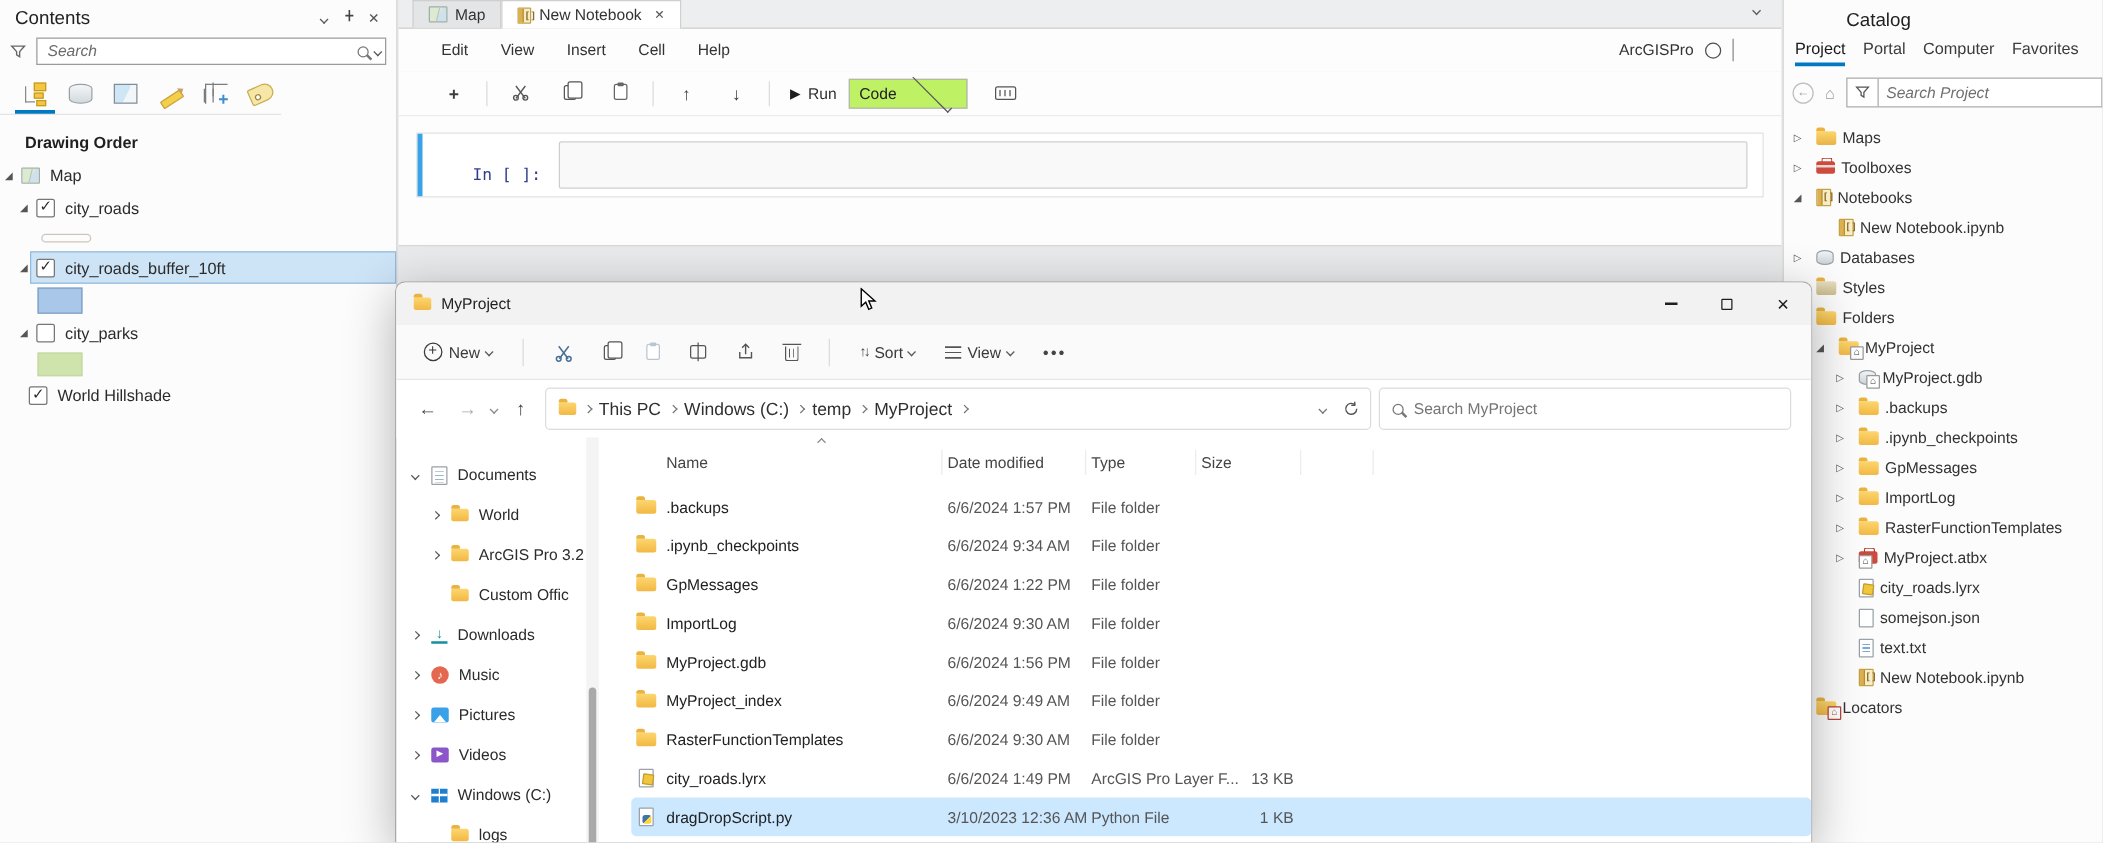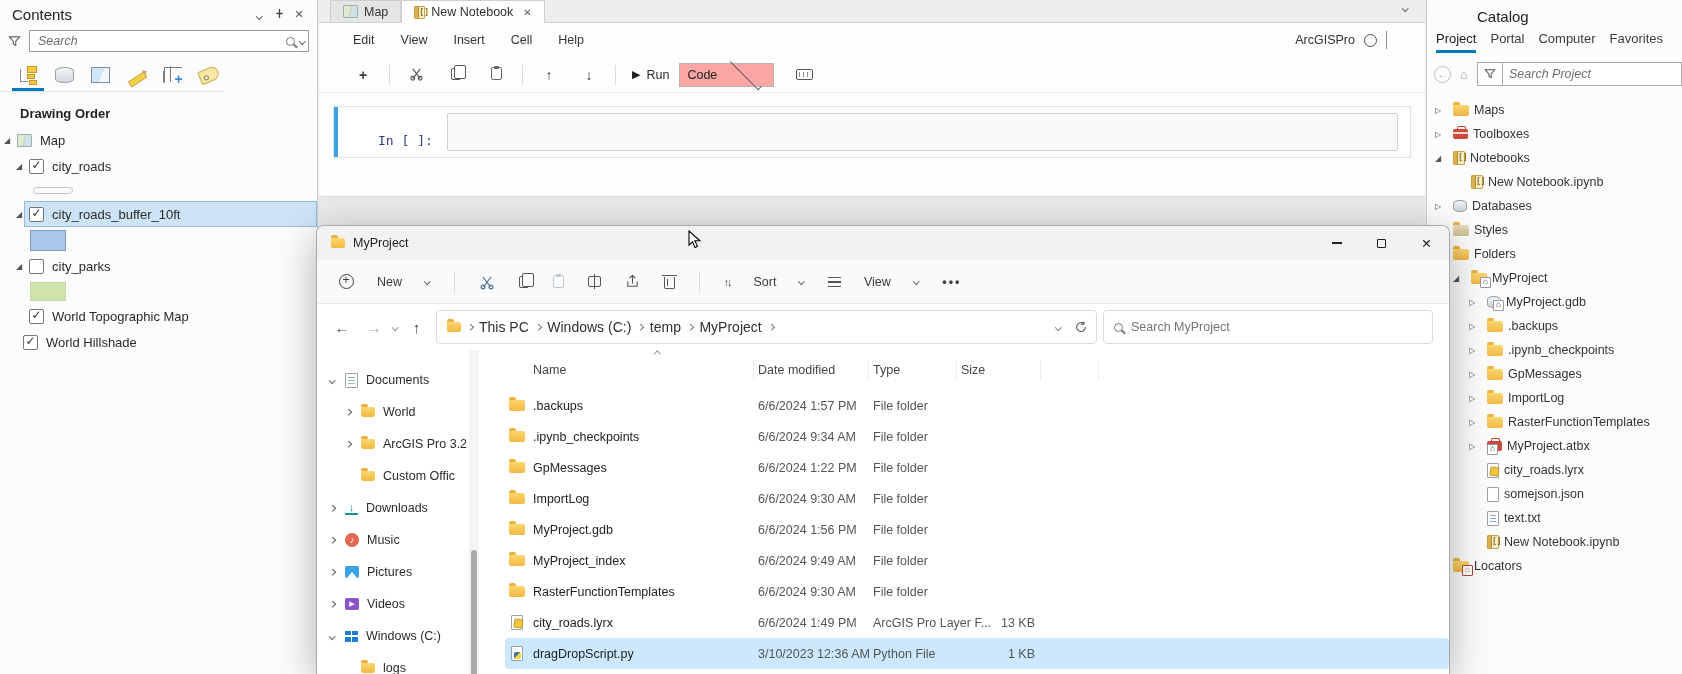--- a/index.html
+++ b/index.html
@@ -91,21 +91,21 @@
   .nb-toolbar { display:flex; align-items:center; height:36px; background:#fdfdfd; padding-left:24px; gap:0; border-bottom:1px solid #ececec; }
   .nb-btn { width:40px; text-align:center; color:#3c3c3c; font-size:14px; }
   .nb-toolbar .vsep { height:20px; margin:0 6px; }
   .ic-copy { width:10px; height:12px; border:1.2px solid #555; border-radius:2px; background:#fff; }
   .ic-copy::before { content:""; position:absolute; left:2px; top:-4px; width:10px; height:12px; border:1.2px solid #555; border-radius:2px; background:#fff; }
   .ic-paste { width:11px; height:13px; border:1.2px solid #666; border-radius:2px; background:#fff; }
   .ic-paste::before { content:""; position:absolute; left:2px; top:-2px; width:5px; height:3px; background:#666; border-radius:1px; }
   .ic-paste.lite { border-color:#b9c6d2; } .ic-paste.lite::before { background:#b9c6d2; }
   .run-btn { display:flex; align-items:center; gap:6px; margin:0 10px; color:#2e2e2e; }
   .run-btn .tri { color:#1d1d1d; font-size:11px; }
-  .code-select { width:95px; height:24px; border:1px solid #b5b5b5; background:#fca5a5; display:flex; align-items:center; padding:0 7px; margin-right:22px; }
+  .code-select { width:95px; height:24px; border:1px solid #b5b5b5; background:#bef264; display:flex; align-items:center; padding:0 7px; margin-right:22px; }
   .code-select span { flex:1; font-size:12.5px; color:#222; }
   .ic-kbd { width:17px; height:11px; border:1.2px solid #555; border-radius:2px; }
   .ic-kbd::before { content:""; position:absolute; inset:2px; background:repeating-linear-gradient(90deg,#777 0 1.5px,transparent 1.5px 4px); opacity:.8; }
   .nb-body { background:#fdfdfd; height:103px; padding:13px 14px 0 14px; }
   .nb-cell { display:flex; align-items:center; border:1px solid #e2e2e2; background:#fff; height:52px; padding-right:12px; }
   .cell-bar { width:4px; align-self:stretch; background:#3aa3e8; }
   .cell-prompt { font:13px "DejaVu Sans Mono",monospace; color:#2f3c8f; margin:16px 14px 0 40px; white-space:pre; }
   .cell-input { flex:1; height:38px; border:1px solid #cfcfcf; background:#f9f9f9; border-radius:2px; }
   .nb-gray { height:100%; background:#e9eaeb; border-top:1px solid #d8d8d8; }
 
@@ -129,21 +129,21 @@
 
   
   .explorer { left:316px; top:225px; width:1134px; height:449px; background:#fff; border:1px solid #a9a9a9; border-bottom:none; border-radius:8px 8px 0 0; box-shadow:0 10px 40px rgba(0,0,0,.3); overflow:hidden; z-index:5; }
   .x-title { display:flex; align-items:center; height:34px; background:#f2f2f2; padding-left:14px; gap:8px; }
   .x-title .t { font-size:12.5px; color:#1f1f1f; flex:1; }
   .winbtns { display:flex; height:100%; }
   .winbtn { width:45px; display:flex; align-items:center; justify-content:center; color:#1f1f1f; }
   .ic-min { width:10px; height:1.3px; background:#1f1f1f; }
   .ic-max { width:9px; height:9px; border:1.2px solid #1f1f1f; border-radius:1px; }
   .x-cmdbar { display:flex; align-items:center; height:44px; background:#fafafa; border-bottom:1px solid #e7e7e7; padding-left:22px; gap:24px; color:#3a3a3a; }
-  .cmd { display:flex; align-items:center; gap:23px; }
+  .cmd { display:flex; align-items:center; gap:5px; }
   .plus-circle { width:15px; height:15px; border:1.3px solid #3a3a3a; border-radius:50%; position:relative; }
   .plus-circle::before { content:"+"; position:absolute; left:2.6px; top:-2.5px; font-size:12px; }
   .x-cmdbar .vsep { height:22px; }
   .ic-rename { width:13px; height:11px; border:1.2px solid #555; border-radius:2px; }
   .ic-rename::after { content:""; position:absolute; left:5.5px; top:-3px; bottom:-3px; width:1.2px; background:#555; }
   .ic-trash { width:11px; height:12px; border:1.2px solid #555; border-top:none; border-radius:0 0 2px 2px; margin-top:3px; }
   .ic-trash::before { content:""; position:absolute; top:-2.5px; left:-3px; right:-3px; height:1.3px; background:#555; }
   .ic-trash::after { content:""; position:absolute; inset:2px 2.5px; background:repeating-linear-gradient(90deg,#555 0 1px,transparent 1px 3.5px); }
   .ic-updown { font-size:11px; letter-spacing:-2px; color:#444; }
   .ic-lines { width:13px; height:10px; background:repeating-linear-gradient(#555 0 1.3px,transparent 1.3px 4.3px); }
@@ -324,24 +324,20 @@
     <span class="swatch-rect" style="background:#a9c7e9;border:1px solid #7d9ec4"></span>
   </div>
   <div class="lrow" style="padding-left:16px">
     <span class="tw">◢</span>
     <span class="cb"></span>
     <span class="lbl">city_parks</span>
   </div>
   <div class="lrow" style="height:24px">
     <span class="swatch-rect" style="height:19px;background:#cfe3ad;border:1px solid #c3d8a2"></span>
   </div>
-  <div class="lrow" style="padding-left:29px">
-    <span class="cb checked"></span>
-    <span class="lbl">World Topographic Map</span>
-  </div>
   <div class="lrow" style="padding-left:23px">
     <span class="cb checked"></span>
     <span class="lbl">World Hillshade</span>
   </div>
 </section>
 
 <section class="panel catalog">
   <div class="ttl">Catalog</div>
   <div class="cat-tabs">
     <span class="cat-tab active">Project</span>

